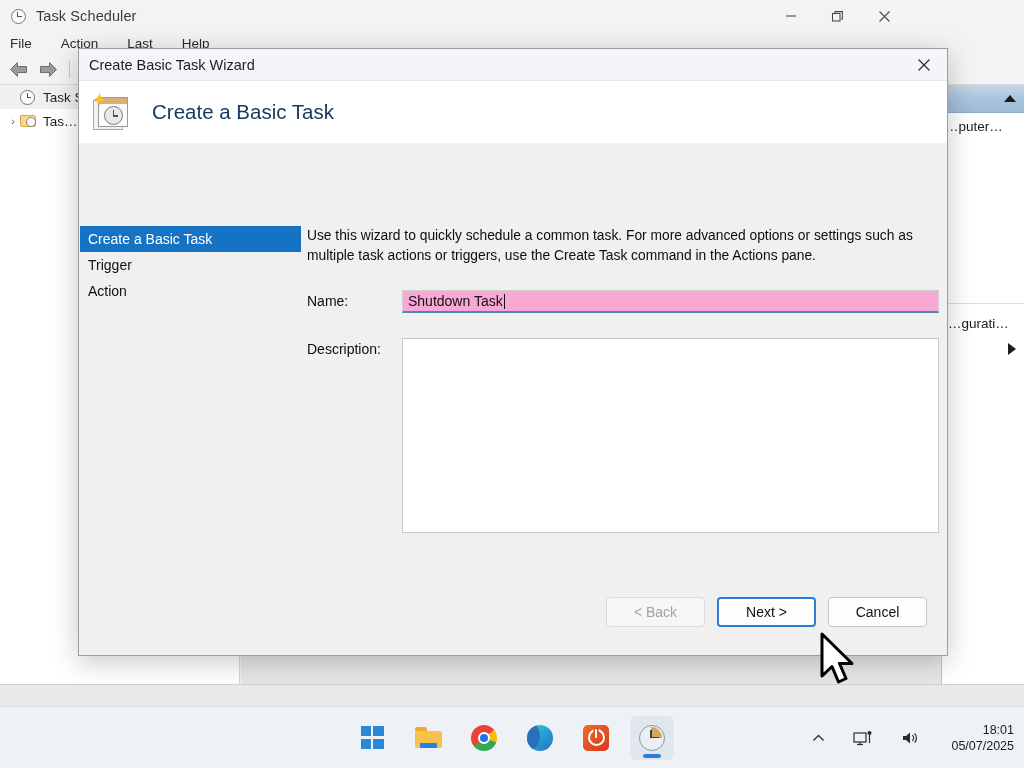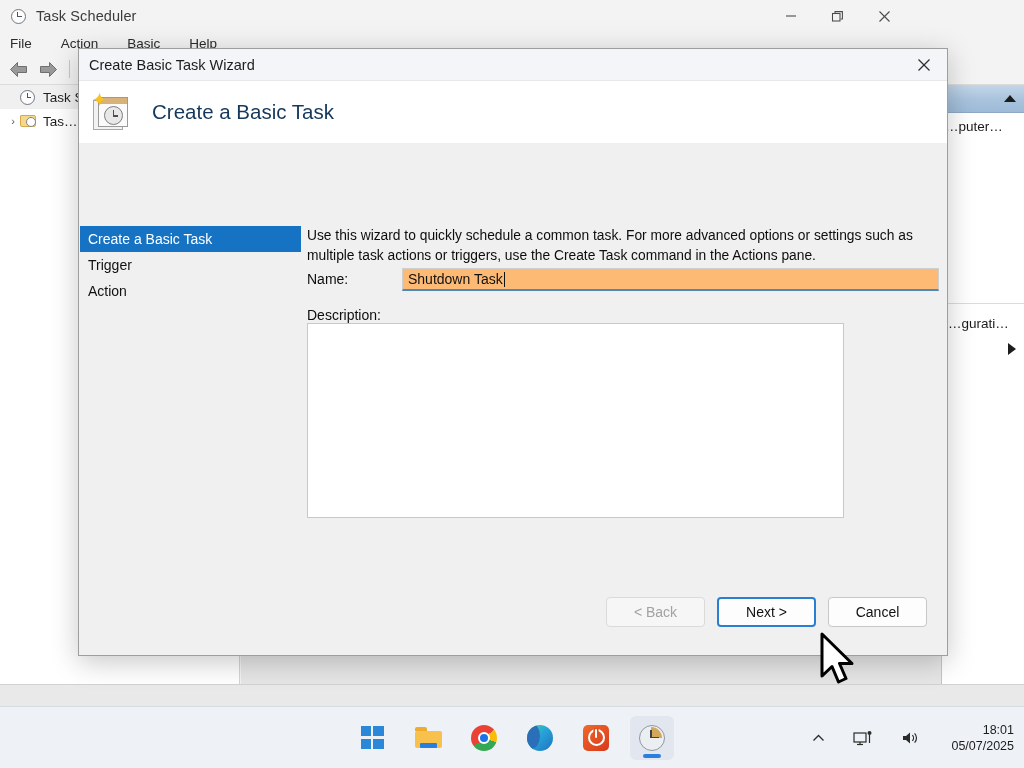--- a/index.html
+++ b/index.html
@@ -179,33 +179,33 @@
   .step {
     height: 26px; display: flex; align-items: center; padding-left: 8px;
     font-size: 14px; color: #111;
   }
   .step.active { background: #1673c4; color: #ffffff; }
 
   .pane {
     position: absolute; left: 228px; top: 83px; width: 632px;
   }
   .pane-desc { font-size: 13.8px; color: #0d0d0d; line-height: 20px; width: 610px; }
-  .field-row { display: flex; margin-top: 2px; }
+  .field-row { display: flex; margin-top: 24px; }
   .field-label { width: 95px; font-size: 14px; color: #0d0d0d; padding-top: 3px; }
   .name-input {
-    width: 537px; height: 23px; background: #fdba74;
+    width: 537px; height: 23px; background: #f9a8d4;
     border: 1px solid #cfcfcf; border-bottom: 2px solid #4e87b8;
     font-size: 14px; color: #111; padding: 2px 0 0 5px; position: relative;
     font-family: "Liberation Sans", sans-serif;
   }
   .caret {
     display: inline-block; width: 1px; height: 15px; background: #111;
     vertical-align: -3px; margin-left: 1px;
   }
-  .desc-row { display: flex; margin-top: 13px; flex-direction: column; }
+  .desc-row { display: flex; margin-top: 25px; }
   .desc-box {
     width: 537px; height: 195px; background: #ffffff; border: 1px solid #c8c8c8;
   }
 
   .dlg-buttons {
     position: absolute; left: 0; bottom: 22px; width: 868px; height: 42px;
     display: flex; justify-content: flex-end; align-items: center; padding-right: 20px; gap: 12px;
   }
   .dbtn {
     width: 99px; height: 30px; border-radius: 4px; font-size: 14px;
@@ -295,21 +295,21 @@
             <line x1="1.5" y1="1.5" x2="11.5" y2="11.5" stroke="currentColor" stroke-width="1.1"></line>
             <line x1="11.5" y1="1.5" x2="1.5" y2="11.5" stroke="currentColor" stroke-width="1.1"></line>
           </svg>
       </div>
     </div>
   </div>
 
   <div class="mmc-menubar">
     <span class="mmc-menu-item">File</span>
     <span class="mmc-menu-item">Action</span>
-    <span class="mmc-menu-item">Basic</span>
+    <span class="mmc-menu-item">Last</span>
     <span class="mmc-menu-item">Help</span>
   </div>
 
   <div class="mmc-toolbar">
     <span class="tb-arrow">
       <svg width="20" height="17" viewBox="0 0 20 17">
           <path d="M8.5 1.5L1.5 8.5l7 7v-4h9v-6h-9z" fill="#9a9a9a" stroke="#6f6f6f" stroke-width="1"></path>
         </svg>
     </span>
     <span class="tb-arrow">

